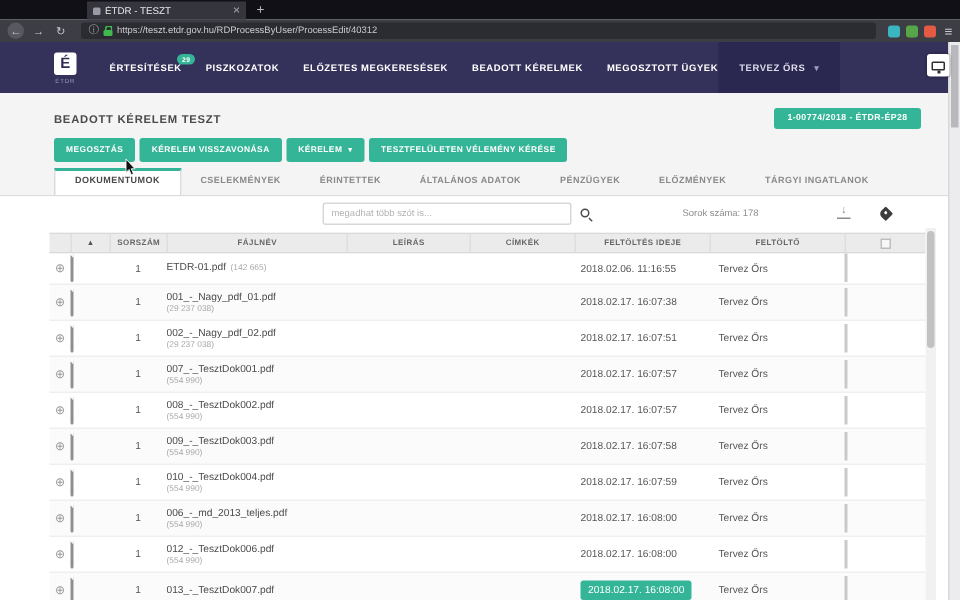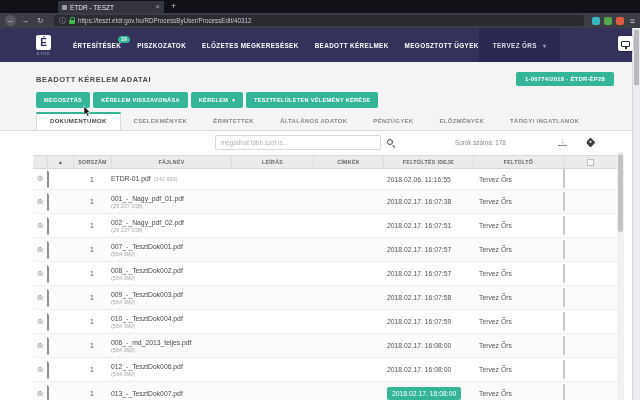--- a/index.html
+++ b/index.html
@@ -157,21 +157,21 @@
       <span>TERVEZ ŐRS</span>
       <span class="acct-chev">▾</span>
     </div>
     <div class="monitor-widget">
       <span class="monitor"></span>
     </div>
   </div>
 
   <div class="content">
     <div class="page-head">
-      <span class="page-title">BEADOTT KÉRELEM ADATAI</span>
+      <span class="page-title">BEADOTT KÉRELEM TESZT</span>
       <span class="ref-badge">1-00774/2018 - ÉTDR-ÉP28</span>
     </div>
     <div class="actions">
         <button class="action-btn">
     <span>MEGOSZTÁS</span>
 
   </button>
         <button class="action-btn">
     <span>KÉRELEM VISSZAVONÁSA</span>
 

